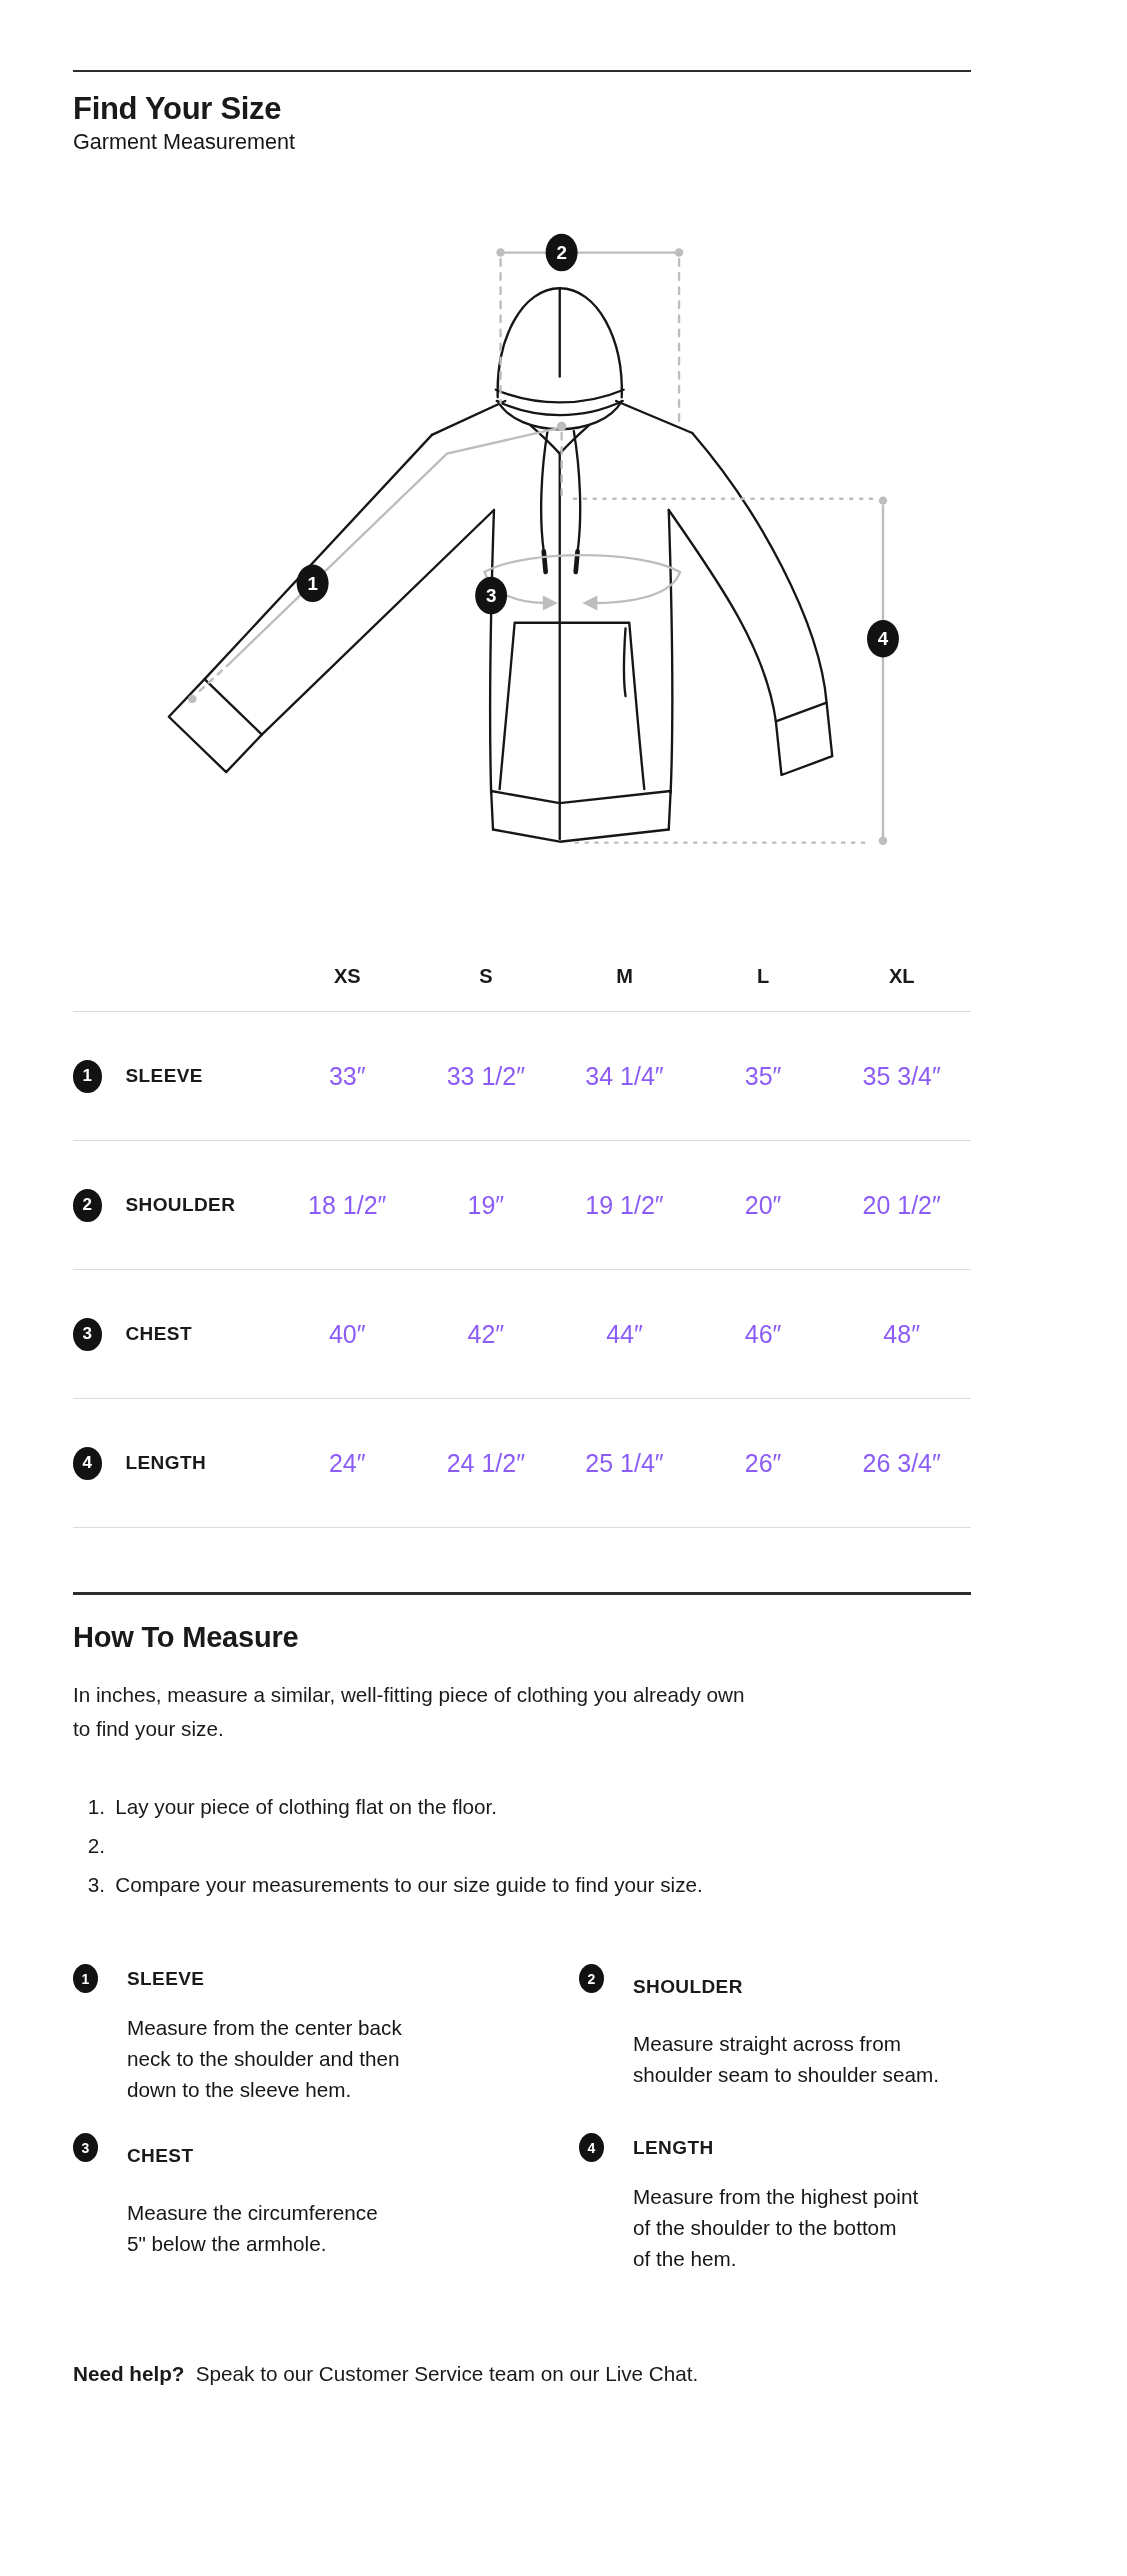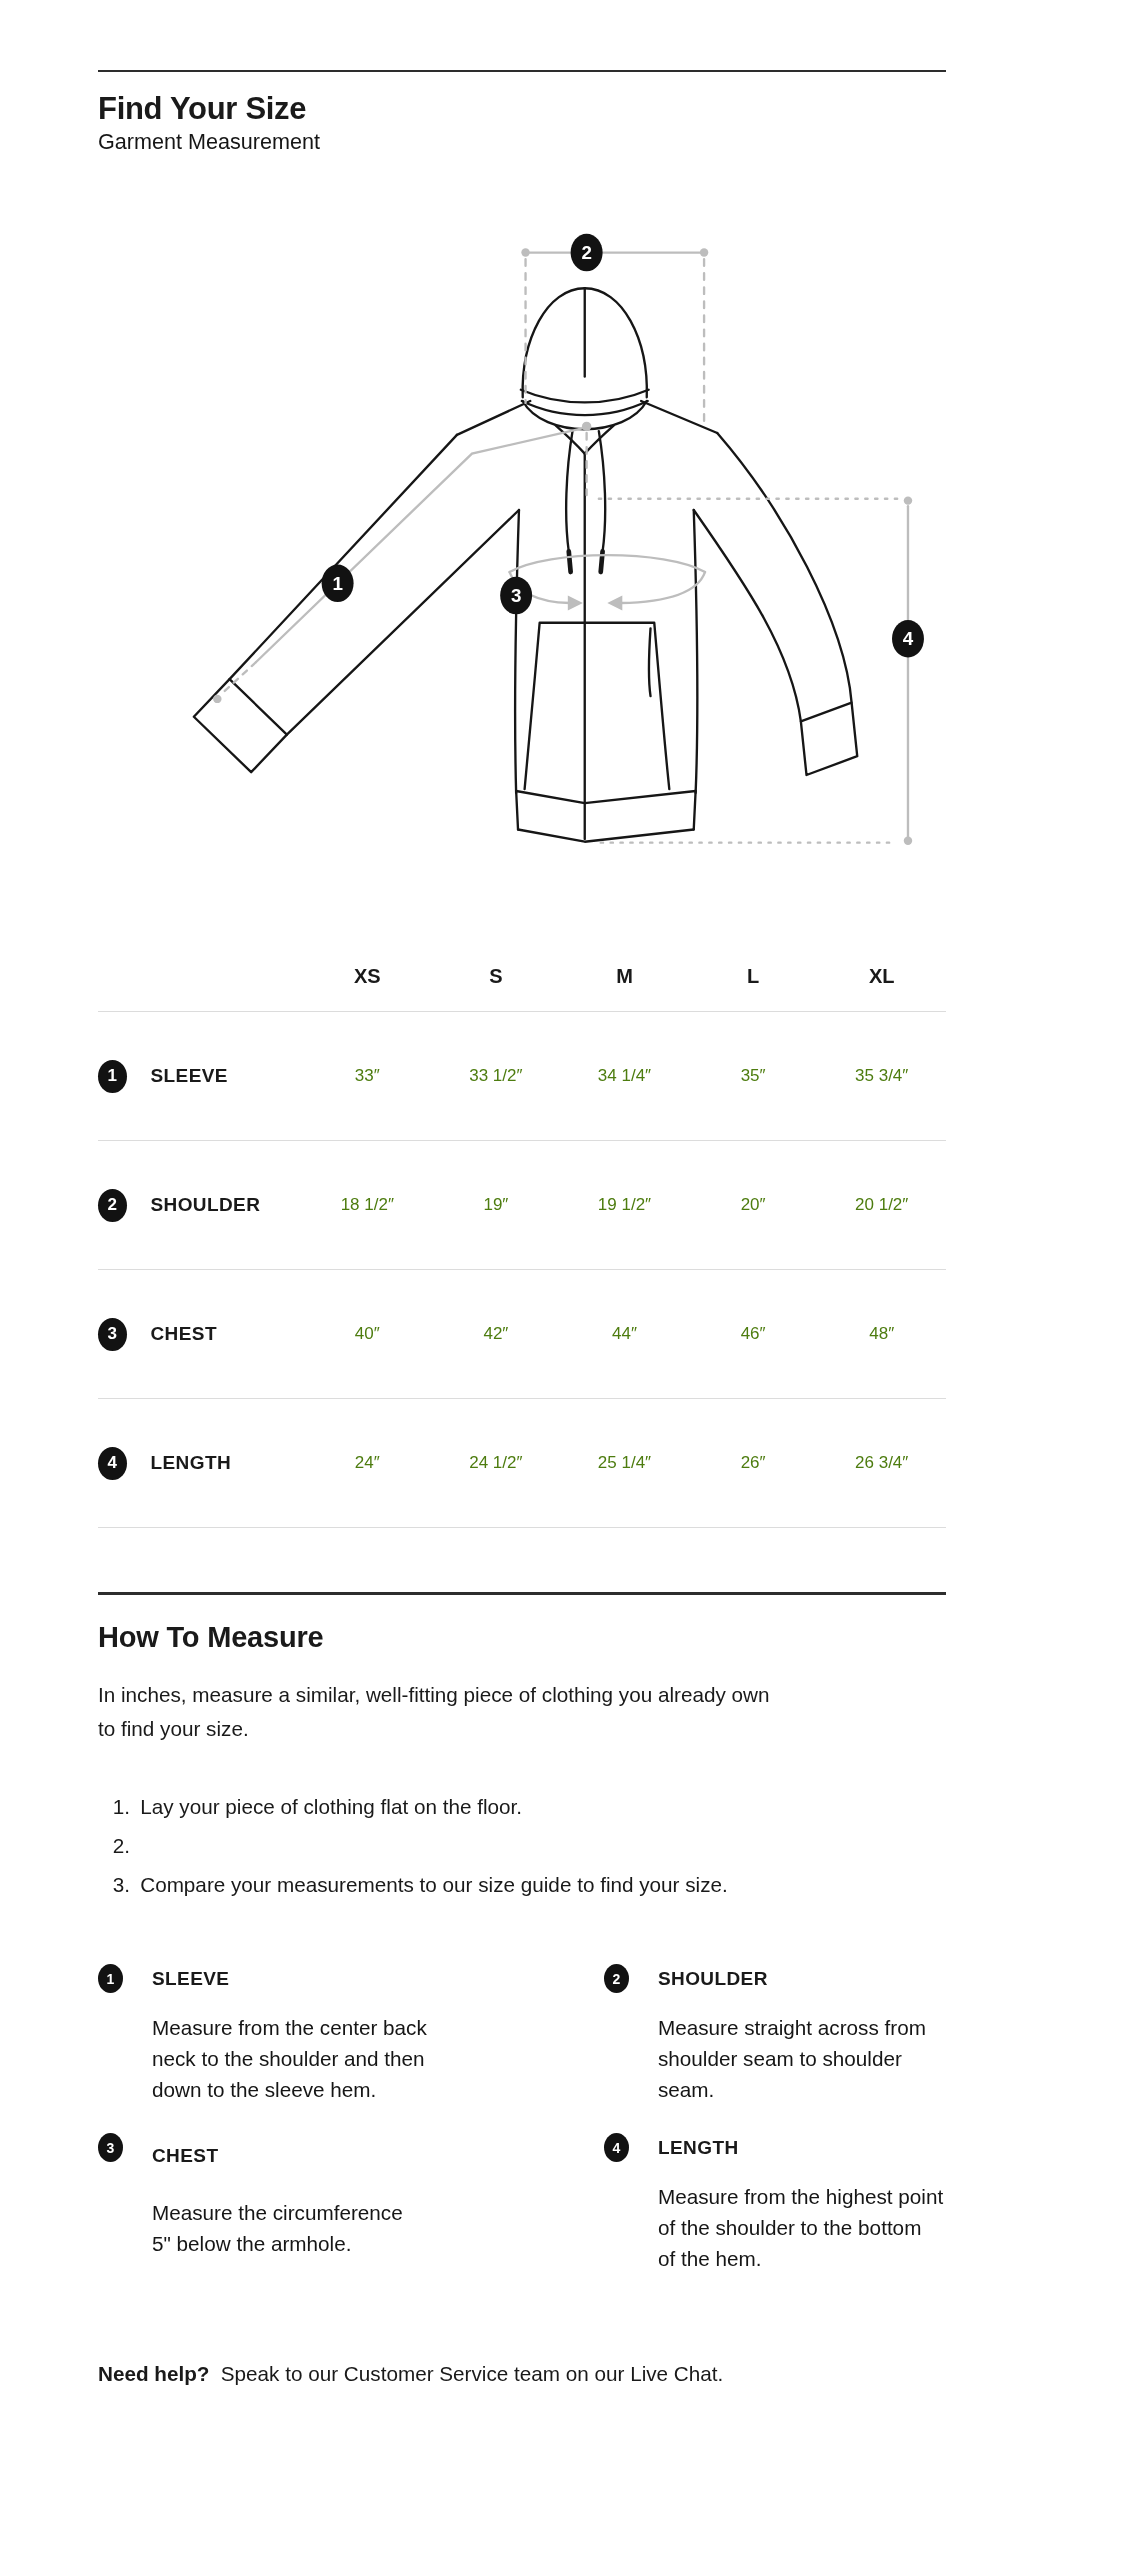--- a/index.html
+++ b/index.html
@@ -1,18 +1,18 @@
 <!DOCTYPE html>
 <html style="font-size:15px"><head>
 <meta charset="utf-8">
 <style>
   * { margin:0; padding:0; box-sizing:border-box; }
   html,body { background:#ffffff; }
   body { font-family:"Liberation Sans", sans-serif; color:#1a1a1a; }
-  .page { width:1044px; height:2576px; overflow:hidden; padding:0 98px; position:relative; }
+  .page { width:1044px; height:2576px; overflow:hidden; padding:0 73px; position:relative; }
 
   .rule-dark { border:none; height:1.9px; background:#2d2d2d; }
   .rule-dark.thick { height:2.8px; }
   .top-rule { margin-top:70px; }
 
   .header-row { display:flex; justify-content:space-between; align-items:flex-start; margin-top:20.7px; }
   .h1 { font-size:31px; font-weight:700; letter-spacing:-0.3px; line-height:1.05; }
   .subtitle { font-size:21.6px; margin-top:4px; color:#161616; }
   .header-right { text-align:right; }
   .product { font-size:21.6px; font-weight:700; line-height:1.5; }
@@ -25,21 +25,21 @@
   .num-circle { display:inline-flex; align-items:center; justify-content:center;
     background:#121212; color:#fff; font-weight:700; border-radius:50%; flex:none; }
   .num-circle.table { width:29px; height:33px; font-size:17px; }
   .num-circle.small { width:25px; height:29px; font-size:14px; }
 
   .size-table { margin-top:56px; }
   .t-head, .t-row { display:grid; grid-template-columns:205px repeat(5,1fr); align-items:center; }
   .t-head { height:70px; border-bottom:0.9px solid #dcdcdc; }
   .t-row  { height:129px; border-bottom:0.9px solid #dcdcdc; }
   .t-col  { text-align:center; font-weight:700; font-size:20px; }
-  .t-val  { text-align:center; font-size:17px; color:#4d7c0f; }
+  .t-val  { text-align:center; font-size:25px; color:#8b5cf6; }
   .t-label { display:flex; align-items:center; gap:23.5px; font-weight:700; font-size:19px; letter-spacing:0.4px; }
 
   .tolerance { margin-top:41px; font-size:20.7px; line-height:32px; white-space:pre-line; color:#141414; }
 
   .measure-rule { margin-top:64px; }
   .h2 { margin-top:26px; font-size:29px; font-weight:700; letter-spacing:-0.2px; }
   .intro { margin-top:24.4px; font-size:20.7px; line-height:34px; white-space:pre-line; }
 
   .steps { margin-top:41px; list-style:none; margin-left:7.5px; }
   .steps li { display:flex; gap:10.3px; font-size:20.7px; line-height:39px; }

